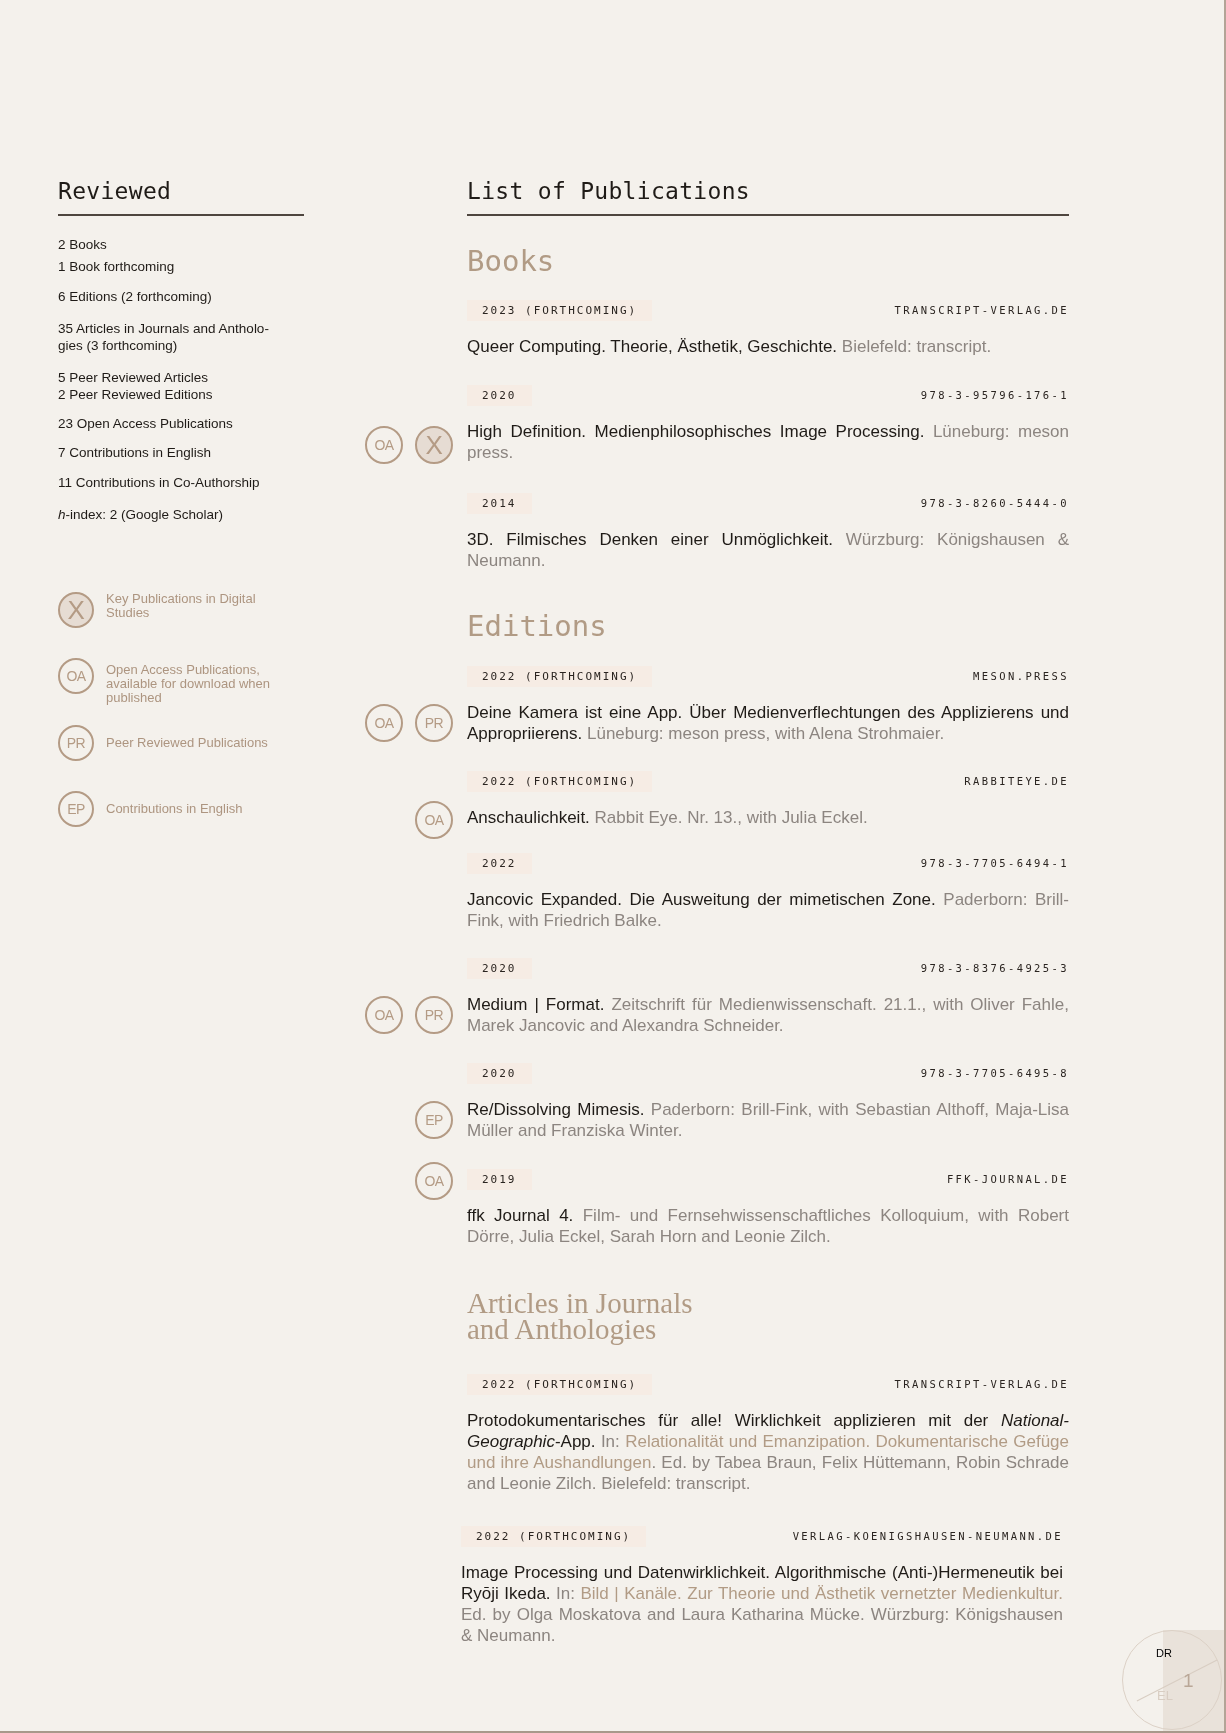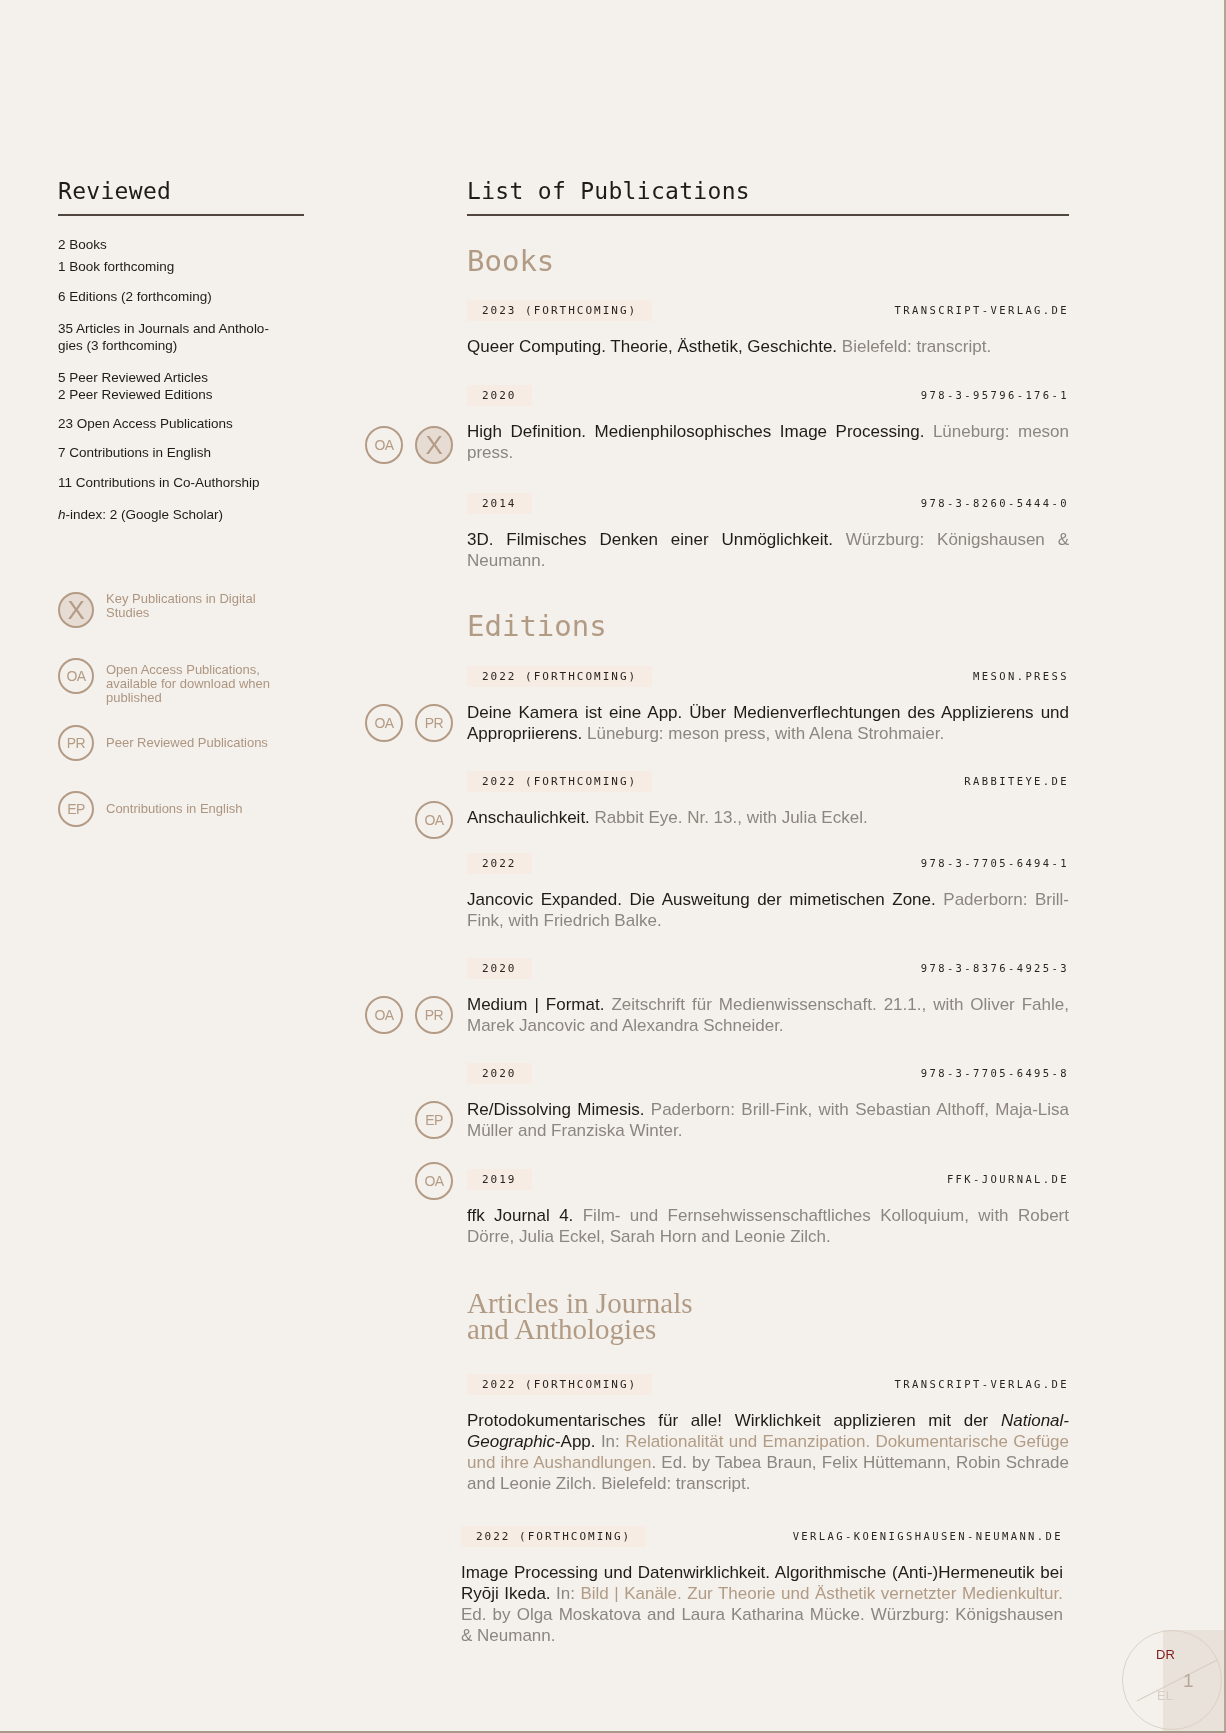--- a/index.html
+++ b/index.html
@@ -55,21 +55,21 @@
     color: #1f1b17;
   }
   .text .sub { color: #8c8580; }
   .text .in { color: #b19b85; }
   .text i { font-style: italic; }
   .badges { position: absolute; display: flex; gap: 12px; }
 
   .footer-mark { position: absolute; left: 1122px; top: 1630px; width: 100px; height: 100px; border-radius: 50%; border: 1.5px solid #dcd1c6; box-sizing: border-box; }
   .footer-shade { position: absolute; left: 1163px; top: 1630px; width: 61px; height: 101px; background: #e9e2da; }
   .footer-line { position: absolute; left: 1132px; top: 1680px; width: 90px; height: 1px; background: #d8cdc2; transform: rotate(-27deg); transform-origin: center; }
-  .fm-dr { position: absolute; left: 1156px; top: 1647px; font-size: 13px; color: #7f1d1d; }
+  .fm-dr { position: absolute; left: 1156px; top: 1647px; font-size: 11px; color: #000000; }
   .fm-el { position: absolute; left: 1157px; top: 1688px; font-size: 13px; color: #d8cdc2; }
   .fm-num { position: absolute; left: 1183px; top: 1670px; font-size: 19px; color: #b9a797; }
 </style>
 </head>
 <body>
 
 <div class="page-edge-right"></div>
 <div class="page-edge-bottom"></div>
 
 <section class="synopsis">

